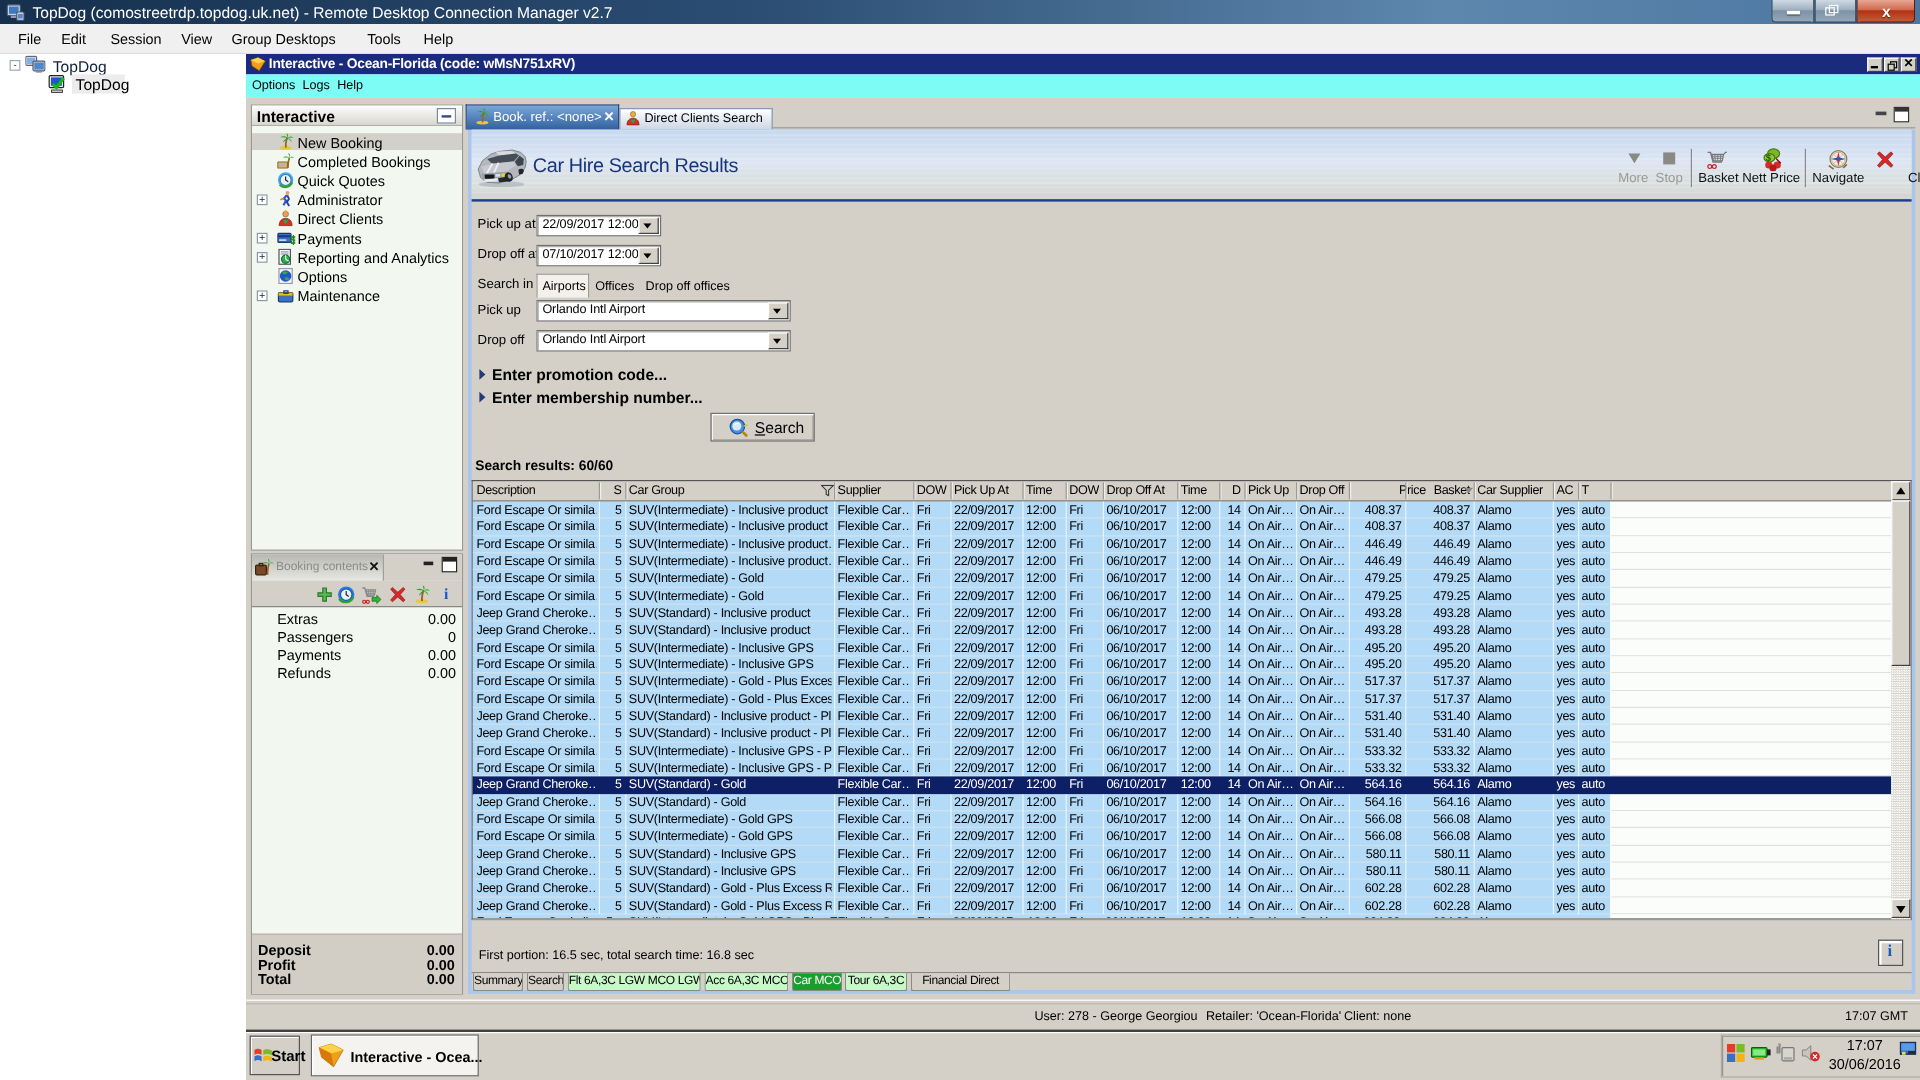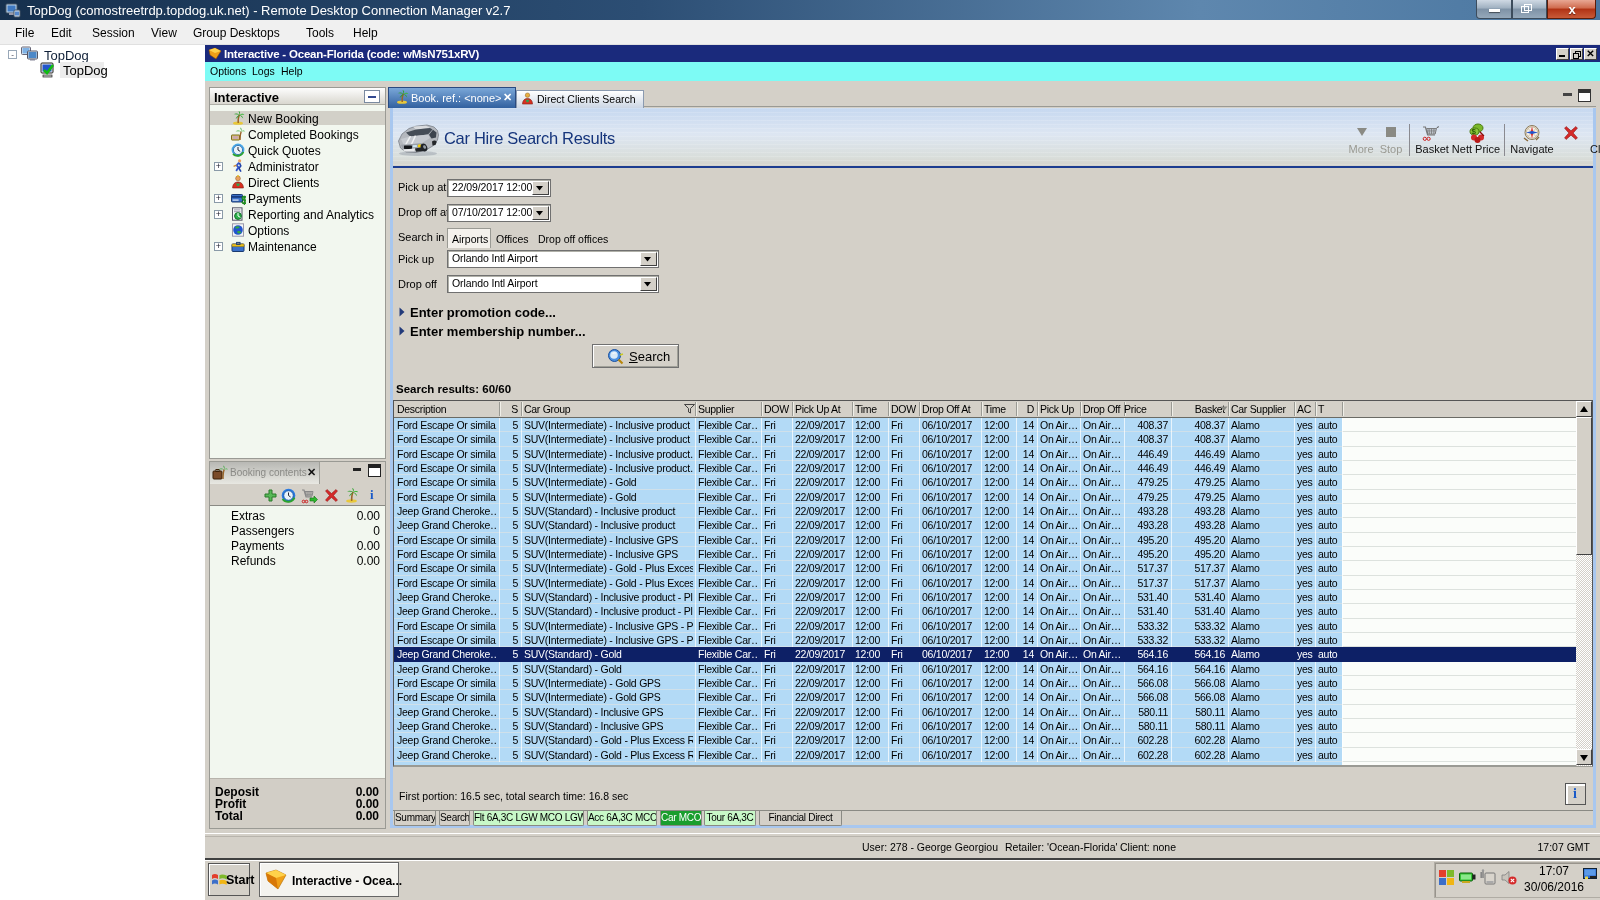--- a/index.html
+++ b/index.html
@@ -400,21 +400,21 @@
 <div class="ab" style="left:922px;width:56px;text-align:left;top:403px;font-size:10.5px;letter-spacing:-0.3px;color:#000;white-space:nowrap;overflow:hidden;">Drop Off At</div>
 <div class="ab" style="left:981px;top:402px;width:1px;height:14px;background:#9a9a94;box-shadow:1px 0 0 #f0efe8;"></div>
 <div class="ab" style="left:984px;width:29px;text-align:left;top:403px;font-size:10.5px;letter-spacing:-0.3px;color:#000;white-space:nowrap;overflow:hidden;">Time</div>
 <div class="ab" style="left:1016px;top:402px;width:1px;height:14px;background:#9a9a94;box-shadow:1px 0 0 #f0efe8;"></div>
 <div class="ab" style="left:1016px;width:18px;text-align:right;top:403px;font-size:10.5px;letter-spacing:-0.3px;color:#000;white-space:nowrap;overflow:hidden;">D</div>
 <div class="ab" style="left:1037px;top:402px;width:1px;height:14px;background:#9a9a94;box-shadow:1px 0 0 #f0efe8;"></div>
 <div class="ab" style="left:1040px;width:37px;text-align:left;top:403px;font-size:10.5px;letter-spacing:-0.3px;color:#000;white-space:nowrap;overflow:hidden;">Pick Up</div>
 <div class="ab" style="left:1080px;top:402px;width:1px;height:14px;background:#9a9a94;box-shadow:1px 0 0 #f0efe8;"></div>
 <div class="ab" style="left:1083px;width:38px;text-align:left;top:403px;font-size:10.5px;letter-spacing:-0.3px;color:#000;white-space:nowrap;overflow:hidden;">Drop Off</div>
 <div class="ab" style="left:1124px;top:402px;width:1px;height:14px;background:#9a9a94;box-shadow:1px 0 0 #f0efe8;"></div>
-<div class="ab" style="left:1124px;width:44px;text-align:left;top:403px;font-size:10.5px;letter-spacing:-0.3px;color:#000;white-space:nowrap;overflow:hidden;">Price</div>
+<div class="ab" style="left:1155px;width:44px;text-align:center;top:403px;font-size:10.5px;letter-spacing:-0.3px;color:#000;white-space:nowrap;overflow:hidden;">Price</div>
 <div class="ab" style="left:1171px;top:402px;width:1px;height:14px;background:#9a9a94;box-shadow:1px 0 0 #f0efe8;"></div>
 <div class="ab" style="left:1171px;width:54px;text-align:right;top:403px;font-size:10.5px;letter-spacing:-0.3px;color:#000;white-space:nowrap;overflow:hidden;">Basket</div>
 <div class="ab" style="left:1228px;top:402px;width:1px;height:14px;background:#9a9a94;box-shadow:1px 0 0 #f0efe8;"></div>
 <div class="ab" style="left:1231px;width:60px;text-align:left;top:403px;font-size:10.5px;letter-spacing:-0.3px;color:#000;white-space:nowrap;overflow:hidden;">Car Supplier</div>
 <div class="ab" style="left:1294px;top:402px;width:1px;height:14px;background:#9a9a94;box-shadow:1px 0 0 #f0efe8;"></div>
 <div class="ab" style="left:1297px;width:15px;text-align:left;top:403px;font-size:10.5px;letter-spacing:-0.3px;color:#000;white-space:nowrap;overflow:hidden;">AC</div>
 <div class="ab" style="left:1315px;top:402px;width:1px;height:14px;background:#9a9a94;box-shadow:1px 0 0 #f0efe8;"></div>
 <div class="ab" style="left:1318px;width:21px;text-align:left;top:403px;font-size:10.5px;letter-spacing:-0.3px;color:#000;white-space:nowrap;overflow:hidden;">T</div>
 <div class="ab" style="left:1342px;top:402px;width:1px;height:14px;background:#9a9a94;box-shadow:1px 0 0 #f0efe8;"></div>
 <svg class="ab" style="left:684px;top:404px" width="11" height="10" viewBox="0 0 11 10">

